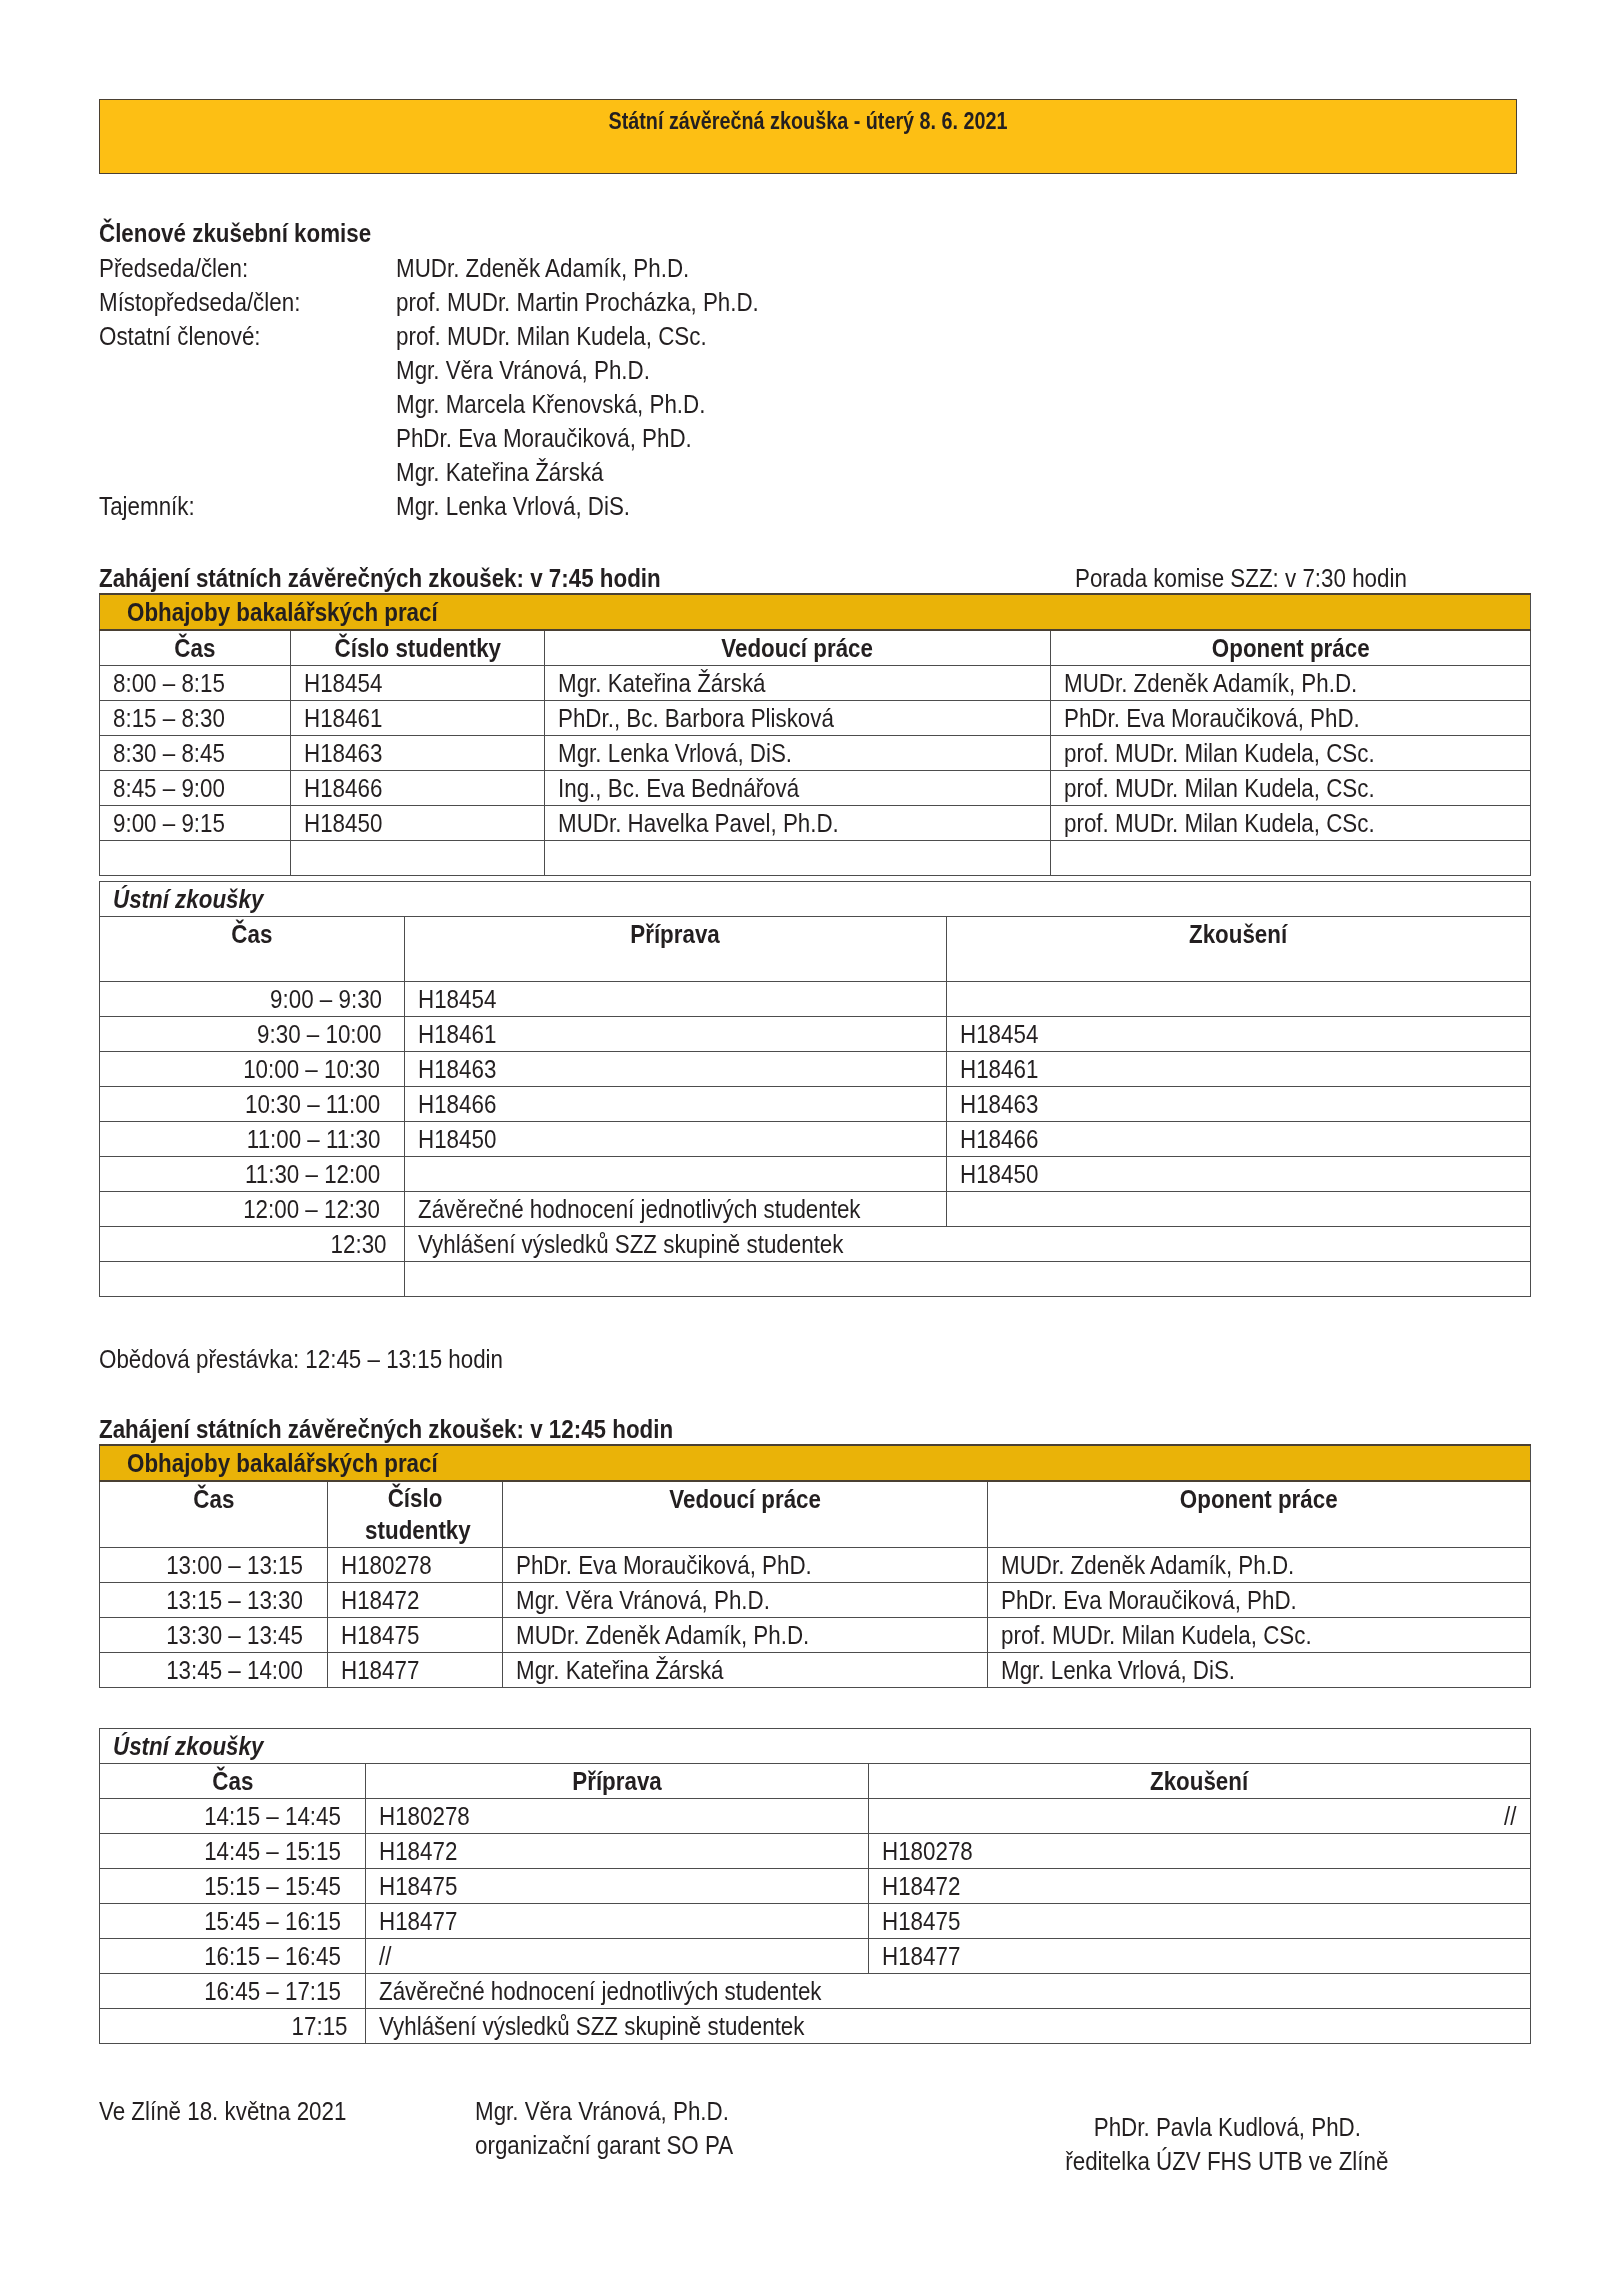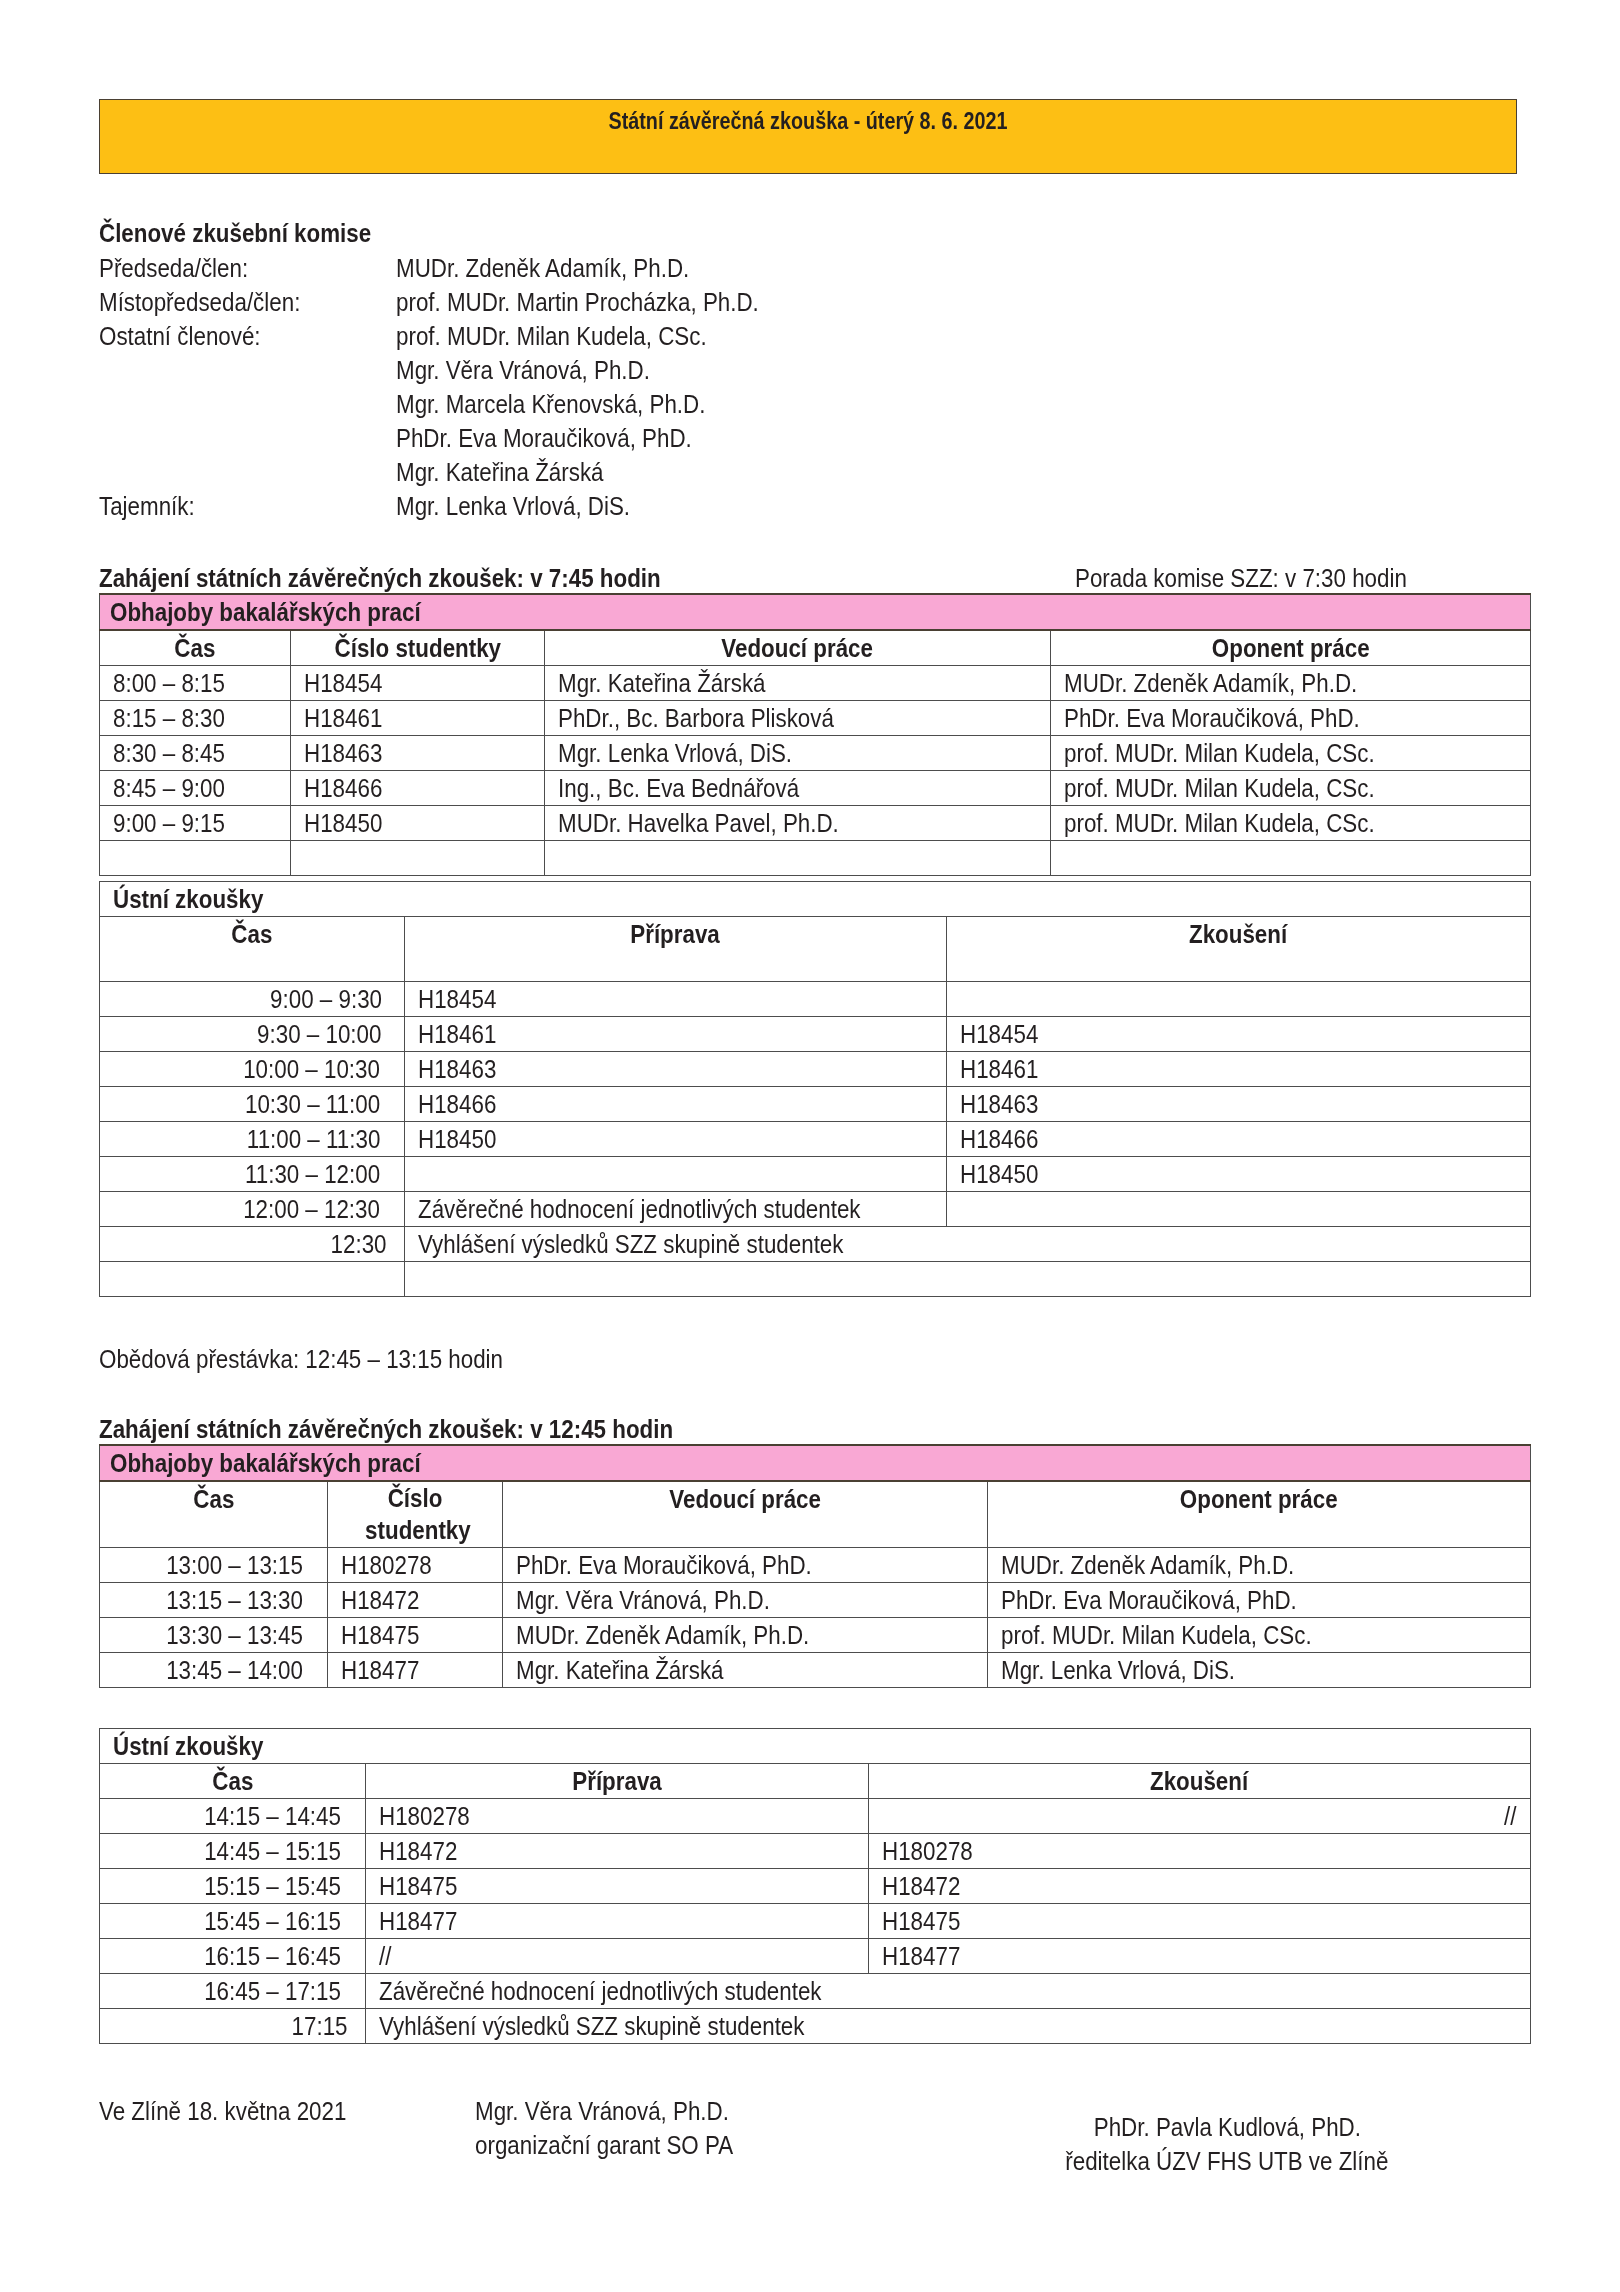--- a/index.html
+++ b/index.html
@@ -21,22 +21,22 @@
   .committee .lbl { position: absolute; left: 0; }
   .committee .val { position: absolute; left: 297px; }
 
   .sec-heading { position: absolute; left: 99px; font-weight: bold; text-decoration: underline; text-decoration-thickness: 1.8px; line-height: 32px; }
   .side-note { position: absolute; left: 1075px; line-height: 32px; }
   .plain-note { position: absolute; left: 99px; line-height: 32px; }
 
   table { border-collapse: collapse; position: absolute; left: 99px; width: 1432px; table-layout: fixed; }
   td, th { border: 1.8px solid #4d4d4d; padding: 0 12.5px; height: 34px; line-height: 34px; font-weight: normal; vertical-align: top; overflow: hidden; }
   th { font-weight: bold; text-align: center; }
-  .band td { background: #f9a8d4; font-weight: bold; padding-left: 10px; border-top: 2.7px solid #4a4033; border-bottom: 2.7px solid #4a4033; }
-  .sub td { font-weight: bold; padding-left: 12.5px; }
+  .band td { background: #eab308; font-weight: bold; padding-left: 27px; border-top: 2.7px solid #4a4033; border-bottom: 2.7px solid #4a4033; }
+  .sub td { font-weight: bold; padding-left: 12.5px; font-style: italic; }
   .c { text-align: right; }
   .tall th { height: 64px; }
 
   .footer { position: absolute; top: 2094px; line-height: 34px; }
 </style>
 </head>
 <body>
 
 <div class="title-box">
   <div><span class="narrow-c">Státní závěrečná zkouška - úterý 8. 6. 2021</span></div>

